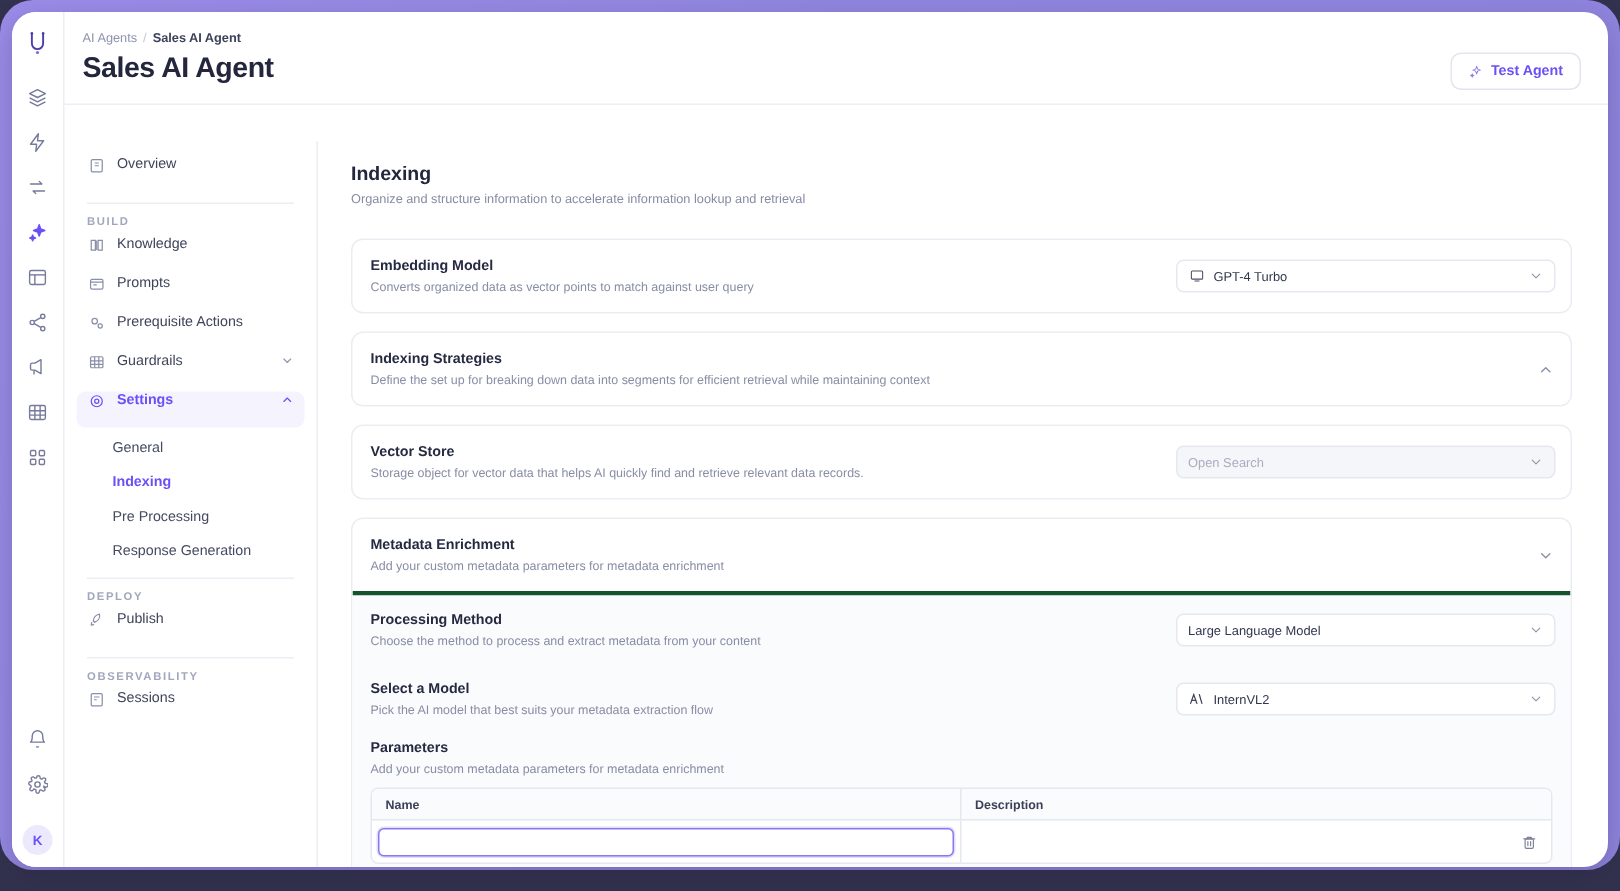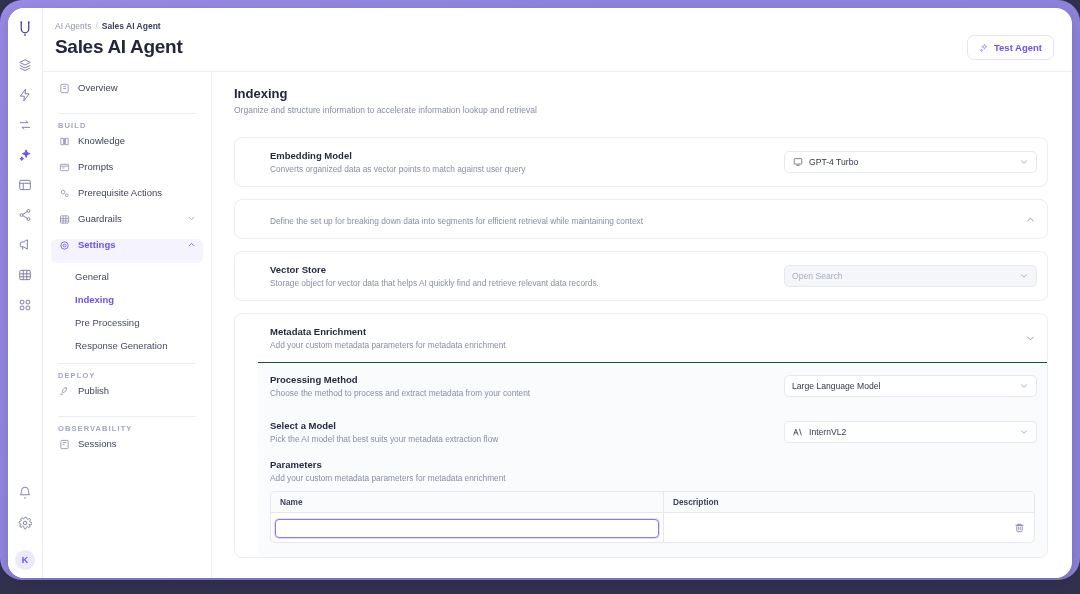--- a/index.html
+++ b/index.html
@@ -56,21 +56,21 @@
   .rail-bottom { display:flex; flex-direction:column; align-items:center; padding-bottom: 8px; }
   .avatar {
     width: 20px; height: 20px; border-radius: 50%;
     background: #ece9fd; color: #6c4ff6;
     font-size: 9px; font-weight: 700;
     display: flex; align-items: center; justify-content: center;
     margin-top: 10px;
   }
 
   
-  .main-col { flex: 1 1 auto; display: flex; flex-direction: column; min-width: 0; }
+  .main-col { flex: 1 1 auto; display: flex; flex-direction: column; min-width: 0; gap: 24px; }
 
   .topbar {
     height: 64px;
     border-bottom: 1px solid #eceef3;
     padding: 0 18px 0 12px;
     display: flex; flex-direction: column; justify-content: center;
     position: relative;
   }
   .breadcrumb { font-size: 8.5px; color: #8e93ad; display: flex; gap: 4px; align-items: center; margin-bottom: 5px; }
   .breadcrumb .crumb-current { color: #3c4159; font-weight: 600; }
@@ -123,21 +123,20 @@
   
   .content { flex: 1 1 auto; padding: 14px 24px 0 22px; overflow: hidden; }
   .content-title { font-size: 13px; font-weight: 700; color: #23263c; }
   .content-sub { font-size: 8.5px; color: #868bA3; margin-top: 4px; }
 
   .card {
     margin-top: 12px;
     border: 1px solid #ecedf3;
     border-radius: 8px;
     background: #fff;
-    padding-left: 23px;
   }
   .card.first { margin-top: 22px; }
   .row {
     display: flex; align-items: center;
     padding: 12px 10px 12px 12px;
     gap: 12px;
   }
   .row-text { flex: 1 1 auto; min-width: 0; }
   .row-title { font-size: 9.5px; font-weight: 700; color: #262a41; }
   .row-desc { font-size: 8.3px; color: #888da5; margin-top: 3px; }
@@ -153,21 +152,21 @@
     font-size: 8.6px; color: #32374f;
     cursor: pointer; gap: 6px;
   }
   .select.disabled { background: #f5f6f9; color: #a8adc0; cursor: default; }
   .select .val { flex: 1 1 auto; }
   .select .chev { color: #9499b0; display:flex; }
   .sel-icon { width: 11px; height: 11px; display:flex; align-items:center; justify-content:center; flex:0 0 11px;}
 
   .chev-btn { width: 14px; height: 14px; color: #8a8fa8; display:flex; align-items:center; justify-content:center; cursor:pointer; flex:0 0 14px;}
 
-  .card-body { background: #fafbfd; border-top: 1px solid #14532d; border-radius: 0 0 8px 8px; }
+  .card-body { background: #fafbfd; border-top: 3px solid #14532d; border-radius: 0 0 8px 8px; }
   .subrow { display:flex; align-items:center; padding: 11px 10px 11px 12px; gap: 12px; }
 
   .params { padding: 4px 12px 14px 12px; }
   .params-title { font-size: 9.5px; font-weight: 700; color: #262a41; }
   .params-desc { font-size: 8.3px; color: #888da5; margin-top: 3px; margin-bottom: 8px; }
   .table { border: 1px solid #e6e8f0; border-radius: 5px; overflow: hidden; background:#fff; }
   .thead { display: flex; background: #fafbfd; border-bottom: 1px solid #e6e8f0; }
   .th { font-size: 8.3px; font-weight: 700; color: #3c4159; padding: 5px 9px; }
   .th.name { flex: 0 0 393px; border-right: 1px solid #e6e8f0; }
   .th.desc { flex: 1 1 auto; }
@@ -435,20 +434,21 @@
                     <path d="M6 9l6 6 6-6"></path>
                   </svg>
               </span>
             </div>
           </div>
         </div>
 
         <div class="card">
           <div class="row">
             <div class="row-text">
+              <div class="row-title">Indexing Strategies</div>
               <div class="row-desc">Define the set up for breaking down data into segments for efficient retrieval while maintaining context</div>
             </div>
             <div class="chev-btn">
               <svg width="11" height="11" viewBox="0 0 24 24" fill="none" stroke="currentColor" stroke-width="2" stroke-linecap="round" stroke-linejoin="round">
                   <path d="M18 15l-6-6-6 6"></path>
                 </svg>
             </div>
           </div>
         </div>
 

